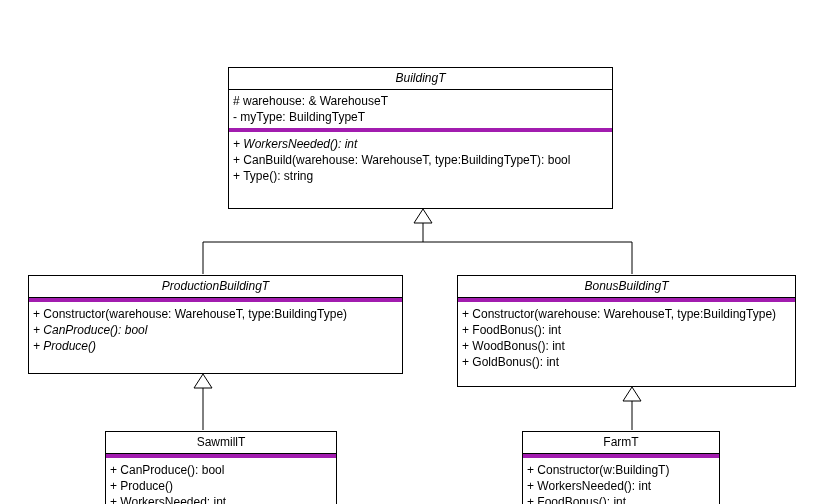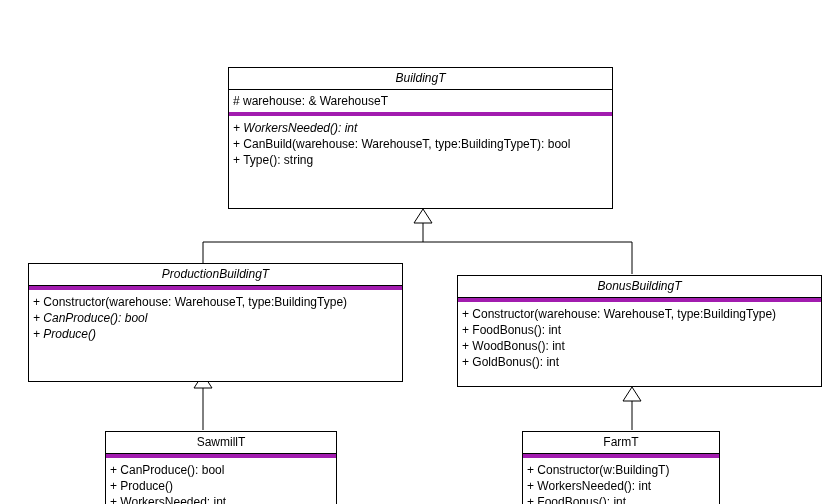--- a/index.html
+++ b/index.html
@@ -80,39 +80,40 @@
     <g>
       <path d="M632,362 V391" stroke="#000000" stroke-width="1" fill="none"></path>
       <path d="M632,348 L623,362 L641,362 Z" fill="#ffffff" stroke="#000000" stroke-width="1"></path>
     </g>
   </svg>
 
   <div class="uml-class" style="left:228px; top:28px; width:385px; height:142px;">
     <div class="uml-title" style="font-style: italic;">BuildingT</div>
     <div class="uml-attrs">
       <div class="uml-line"># warehouse: &amp; WarehouseT</div>
+      <div class="uml-line">- myType: BuildingTypeT</div>
     </div>
     <div class="uml-methods">
       <div class="uml-line" style="font-style: italic;">+ WorkersNeeded(): int</div>
       <div class="uml-line">+ CanBuild(warehouse: WarehouseT, type:BuildingTypeT): bool</div>
       <div class="uml-line">+ Type(): string</div>
     </div>
   </div>
 
-  <div class="uml-class" style="left:28px; top:224px; width:375px; height:119px;">
+  <div class="uml-class" style="left:28px; top:236px; width:375px; height:99px;">
     <div class="uml-title" style="font-style: italic;">ProductionBuildingT</div>
     <div class="uml-attrs empty"></div>
     <div class="uml-methods">
       <div class="uml-line">+ Constructor(warehouse: WarehouseT, type:BuildingType)</div>
       <div class="uml-line" style="font-style: italic;">+ CanProduce(): bool</div>
       <div class="uml-line" style="font-style: italic;">+ Produce()</div>
     </div>
   </div>
 
-  <div class="uml-class" style="left:457px; top:236px; width:365px; height:112px;">
+  <div class="uml-class" style="left:457px; top:236px; width:339px; height:112px;">
     <div class="uml-title" style="font-style: italic;">BonusBuildingT</div>
     <div class="uml-attrs empty"></div>
     <div class="uml-methods">
       <div class="uml-line">+ Constructor(warehouse: WarehouseT, type:BuildingType)</div>
       <div class="uml-line">+ FoodBonus(): int</div>
       <div class="uml-line">+ WoodBonus(): int</div>
       <div class="uml-line">+ GoldBonus(): int</div>
     </div>
   </div>
 

